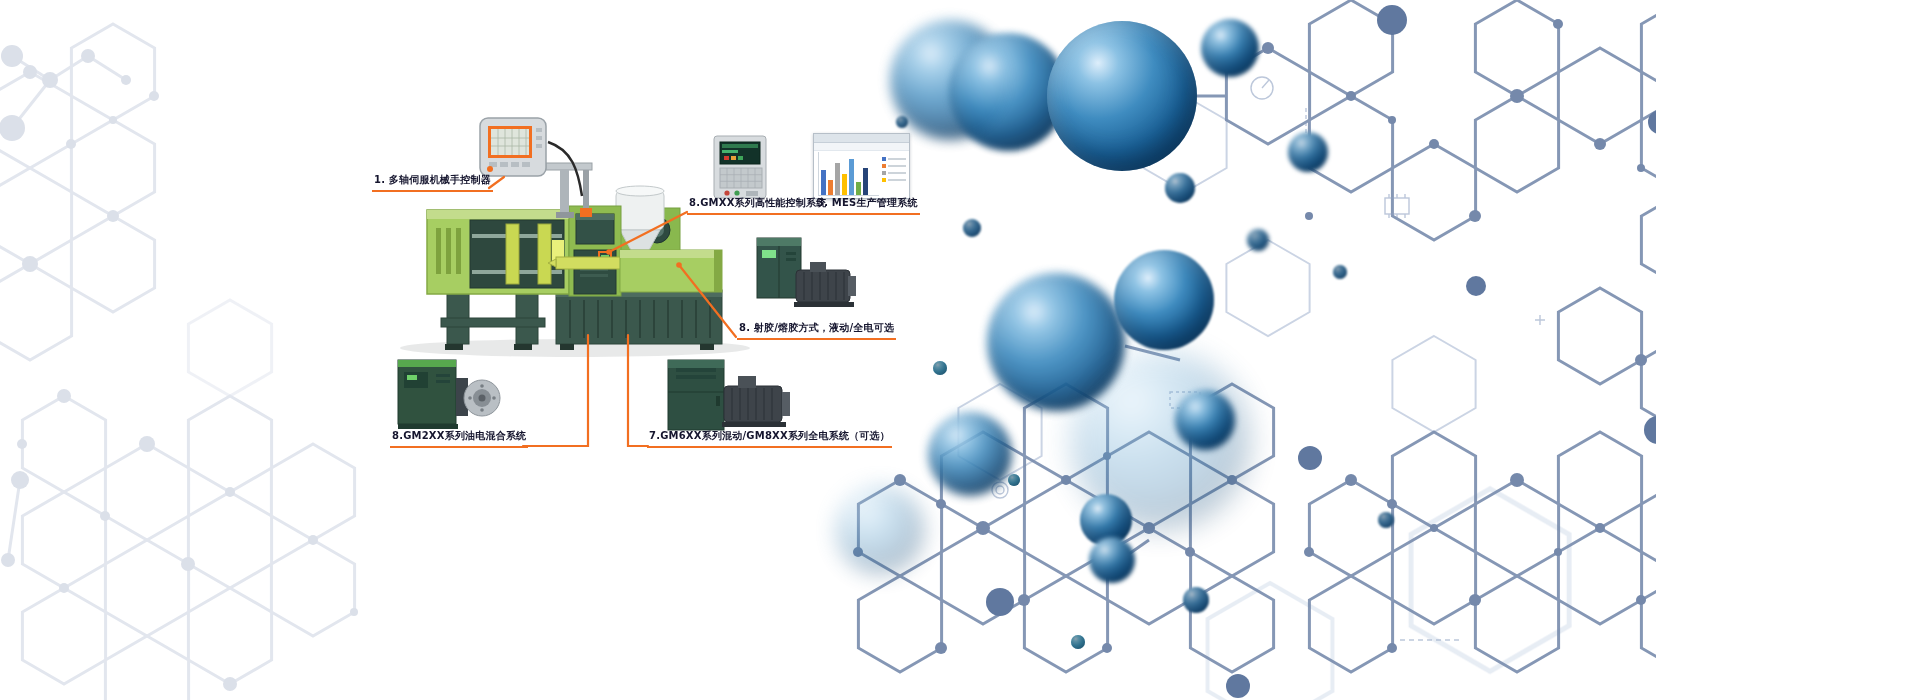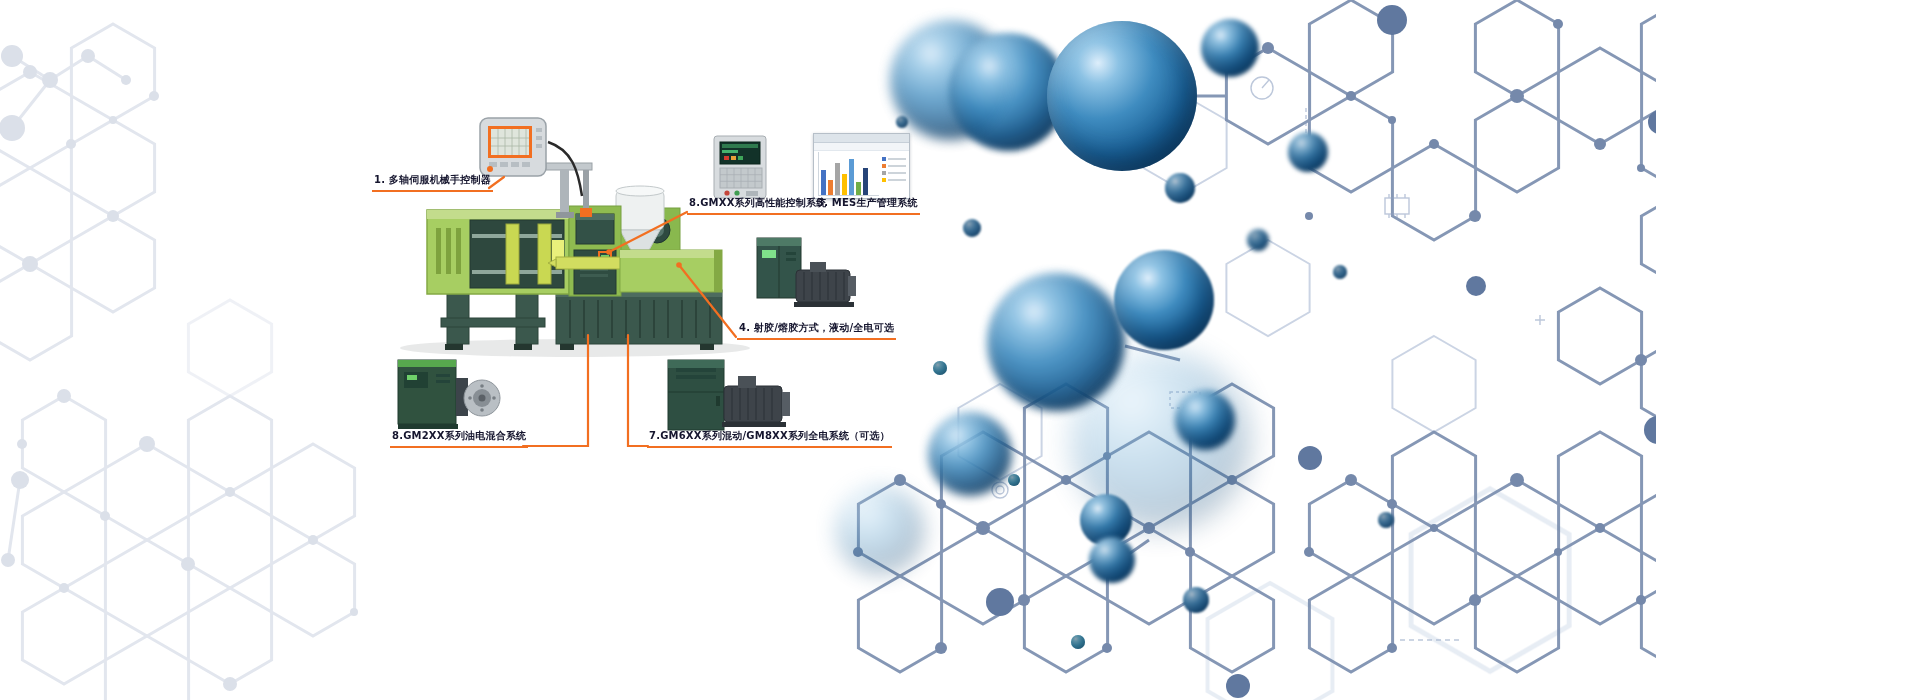--- a/index.html
+++ b/index.html
@@ -443,17 +443,17 @@
             <span class="legend-swatch" style="background: rgb(255, 192, 0);"></span>
             <span class="legend-line"></span>
           </div>
         </div>
     </div>
   </div>
 
   <div class="callout" style="left:372px;top:173px">1. 多轴伺服机械手控制器</div>
   <div class="callout" style="left:687px;top:196px">8.GMXX系列高性能控制系统</div>
   <div class="callout" style="left:815px;top:196px">3. MES生产管理系统</div>
-  <div class="callout" style="left:737px;top:321px">4. 射胶/熔胶方式，液动/全电可选</div>
+  <div class="callout" style="left:737px;top:321px">8. 射胶/熔胶方式，液动/全电可选</div>
   <div class="callout" style="left:647px;top:429px">7.GM6XX系列混动/GM8XX系列全电系统（可选）</div>
   <div class="callout" style="left:390px;top:429px">8.GM2XX系列油电混合系统</div>
 
 </div>
 
 </body></html>

